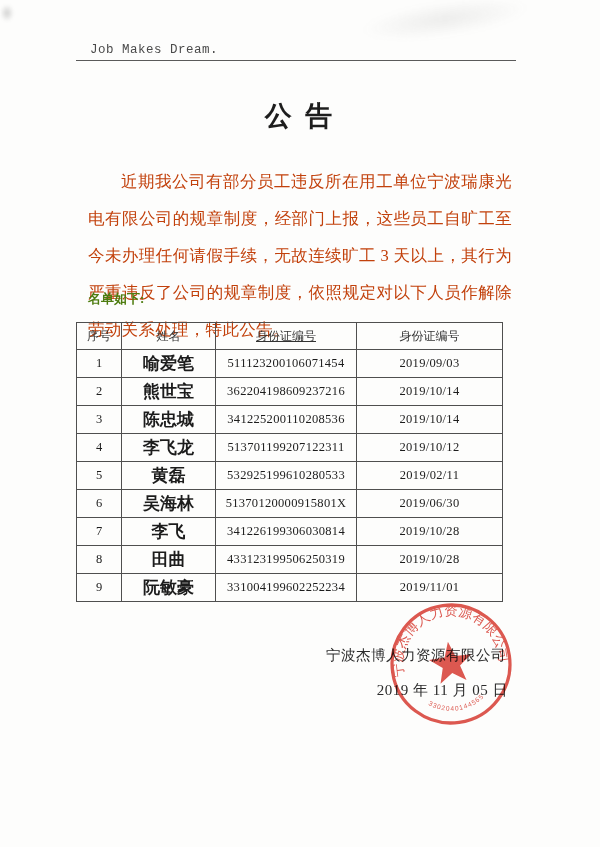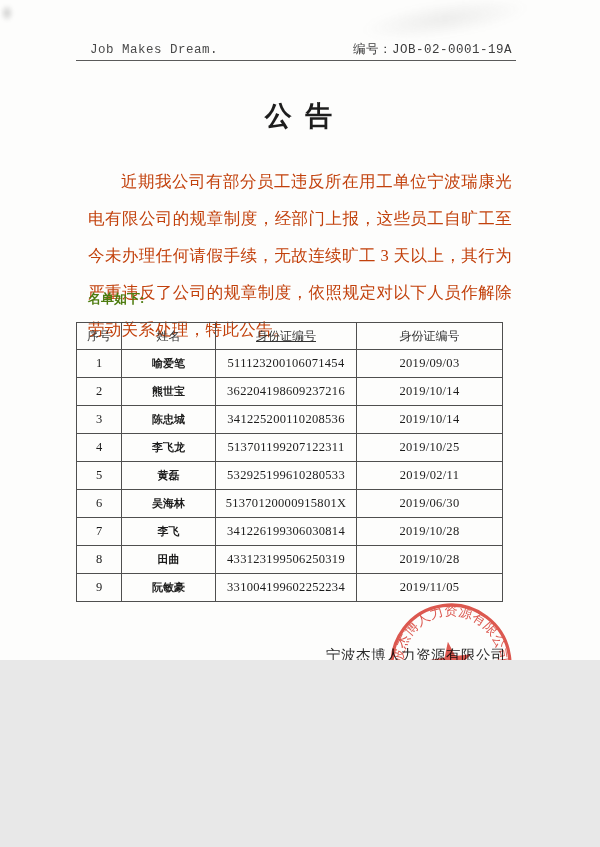--- a/index.html
+++ b/index.html
@@ -1,17 +1,17 @@
 <!DOCTYPE html>
 <html><head>
 <meta charset="utf-8">
 <style>
   html,body{margin:0;padding:0;background:#e8e8e8;}
   .page{
-    position:relative;width:600px;height:660px;margin:0 auto;
+    position:relative;width:600px;height:847px;margin:0 auto;
     background:#fdfdfc;overflow:hidden;
     font-family:"Liberation Serif","DejaVu Serif",serif;
     color:#262626;
   }
   
   .smudge-tr{
     position:absolute;left:360px;top:2px;width:170px;height:34px;
     background:radial-gradient(ellipse at center, rgba(90,90,90,0.10), rgba(90,90,90,0) 70%);
     filter:blur(3px);transform:rotate(-8deg);
   }
@@ -52,21 +52,21 @@
     position:absolute;left:76px;top:322px;width:422px;
     border-collapse:collapse;table-layout:fixed;
   }
   table.roster th, table.roster td{
     border:1px solid #4f4f4f;text-align:center;vertical-align:middle;
     padding:0;overflow:hidden;white-space:nowrap;
   }
   table.roster th{height:26px;font-size:12px;font-weight:400;color:#333;}
   table.roster td{height:27px;font-size:12.5px;color:#1c1c1c;}
   table.roster .c0{width:44px;}
-  table.roster .c1{width:93px;font-weight:700;font-size:11px;}
+  table.roster .c1{width:93px;font-weight:700;font-size:17px;}
   table.roster .c2{width:140px;letter-spacing:0.3px;}
   table.roster .c3{width:145px;letter-spacing:0.3px;}
   th.w0{width:44px;} th.w1{width:93px;} th.w2{width:140px;text-decoration:underline;} th.w3{width:145px;}
   .company{
     position:absolute;right:94px;top:646px;
     font-size:14.5px;letter-spacing:0.5px;color:#2b2b2b;
   }
   .sig-date{
     position:absolute;right:92px;top:681px;
     font-size:15px;letter-spacing:0.5px;color:#2b2b2b;
@@ -78,21 +78,20 @@
 </style>
 </head>
 <body>
 
 <div class="page">
 
   <div class="smudge-tr"></div>
   <div class="smudge-tl"></div>
 
   <span class="slogan">Job Makes Dream.</span>
-  <span class="docno"><span>编号：</span><span>JOB-02-0001-19A</span></span>
   <div class="header-rule"></div>
 
   <h1 class="title">公 告</h1>
 
   <p class="body-para">近期我公司有部分员工违反所在用工单位宁波瑞康光电有限公司的规章制度，经部门上报，这些员工自旷工至今未办理任何请假手续，无故连续旷工 3 天以上，其行为严重违反了公司的规章制度，依照规定对以下人员作解除劳动关系处理，特此公告。</p>
 
   <div class="list-label">名单如下:</div>
 
   <table class="roster">
     <thead>
@@ -119,21 +118,21 @@
         <tr>
           <td class="c0">3</td>
           <td class="c1">陈忠城</td>
           <td class="c2">341225200110208536</td>
           <td class="c3">2019/10/14</td>
         </tr>
         <tr>
           <td class="c0">4</td>
           <td class="c1">李飞龙</td>
           <td class="c2">513701199207122311</td>
-          <td class="c3">2019/10/25</td>
+          <td class="c3">2019/10/12</td>
         </tr>
         <tr>
           <td class="c0">5</td>
           <td class="c1">黄磊</td>
           <td class="c2">532925199610280533</td>
           <td class="c3">2019/02/11</td>
         </tr>
         <tr>
           <td class="c0">6</td>
           <td class="c1">吴海林</td>
@@ -149,21 +148,21 @@
         <tr>
           <td class="c0">8</td>
           <td class="c1">田曲</td>
           <td class="c2">433123199506250319</td>
           <td class="c3">2019/10/28</td>
         </tr>
         <tr>
           <td class="c0">9</td>
           <td class="c1">阮敏豪</td>
           <td class="c2">331004199602252234</td>
-          <td class="c3">2019/11/05</td>
+          <td class="c3">2019/11/01</td>
         </tr>
       </tbody>
   </table>
 
   <div class="company">宁波杰博人力资源有限公司</div>
   <div class="sig-date">2019 年 11 月 05 日</div>
 
   <svg class="stamp" viewBox="0 0 124 124">
     <defs>
       <path id="arc-top" d="M 16.9 78.4 A 48 48 0 1 1 107.1 78.4" fill="none"></path>

